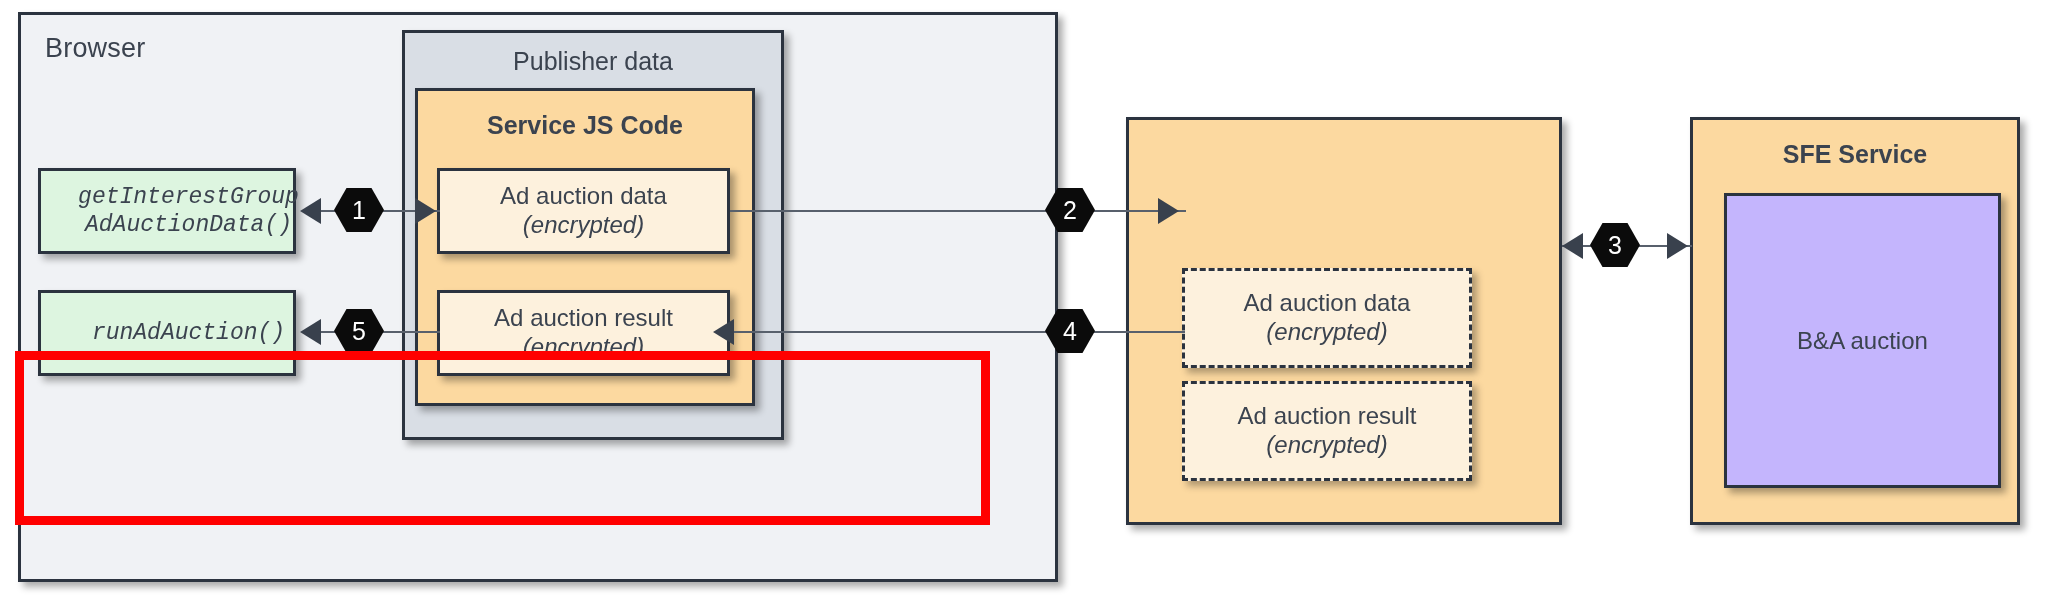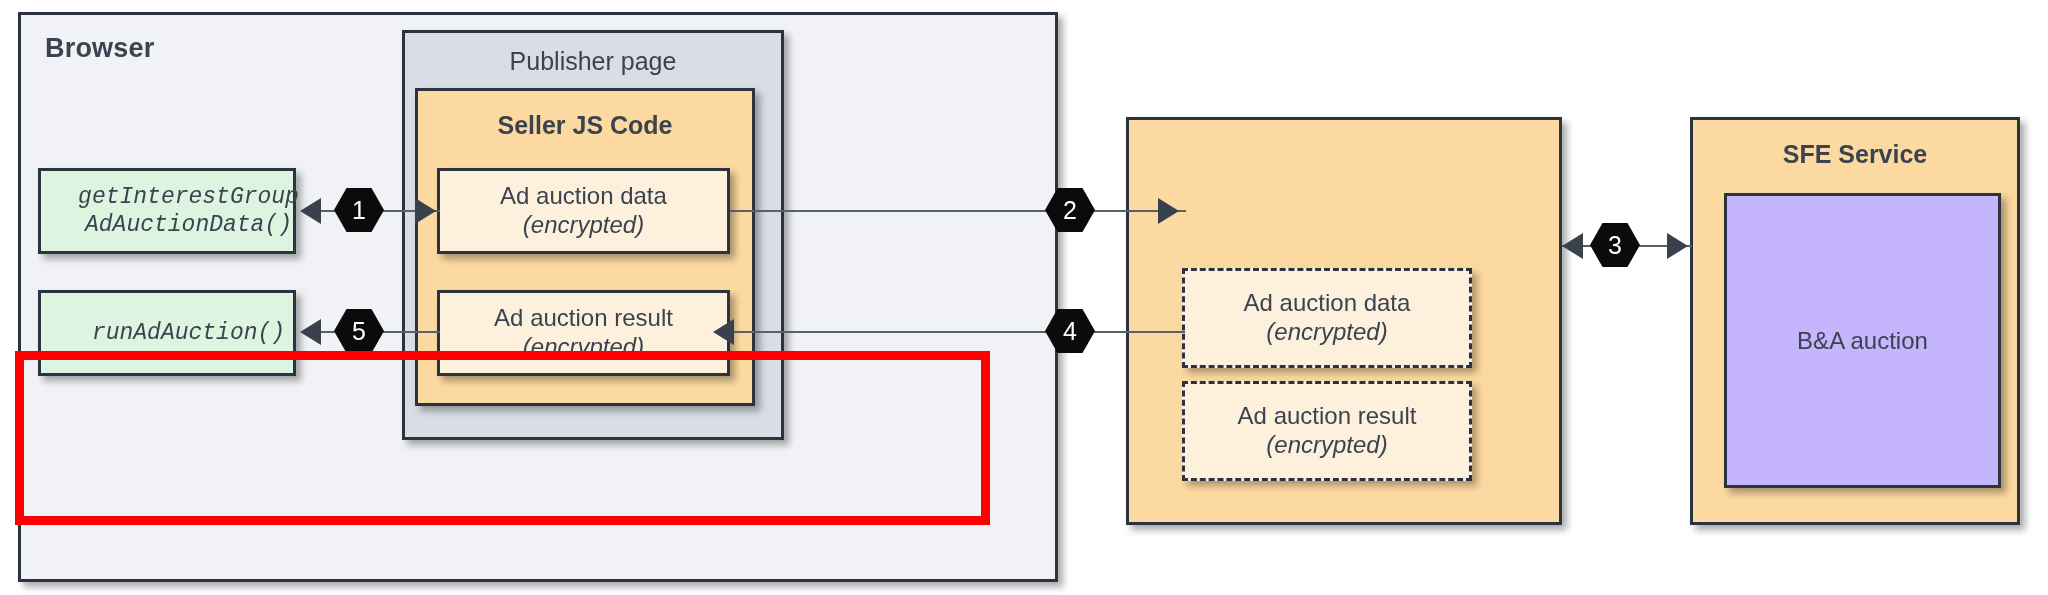--- a/index.html
+++ b/index.html
@@ -33,21 +33,21 @@
     top: 12px;
     width: 1040px;
     height: 570px;
     background: #f0f2f5;
   }
   #browser-label {
     position: absolute;
     left: 45px;
     top: 33px;
     font-size: 27px;
-    font-weight: bold;
+    font-weight: normal;
     color: #3b434f;
     letter-spacing: 0.2px;
   }
 
   
   #publisher-page {
     left: 402px;
     top: 30px;
     width: 382px;
     height: 410px;
@@ -269,24 +269,24 @@
 </style>
 </head>
 <body>
 
 <div id="canvas">
 
   <div class="box" id="browser-container"></div>
   <div id="browser-label">Browser</div>
 
   <div class="box" id="publisher-page"></div>
-  <div id="publisher-label">Publisher page</div>
+  <div id="publisher-label">Publisher data</div>
 
   <div class="box" id="seller-js-code"></div>
-  <div id="seller-js-label">Seller JS Code</div>
+  <div id="seller-js-label">Service JS Code</div>
 
   <div class="box api-box" id="get-ig-data-box">getInterestGroup
 AdAuctionData()</div>
 
   <div class="box api-box" id="run-ad-auction-box">runAdAuction()</div>
 
   <div class="box data-box" id="ad-auction-data-js">
     <div>
       <span>Ad auction data</span>
       <span class="em">(encrypted)</span>

